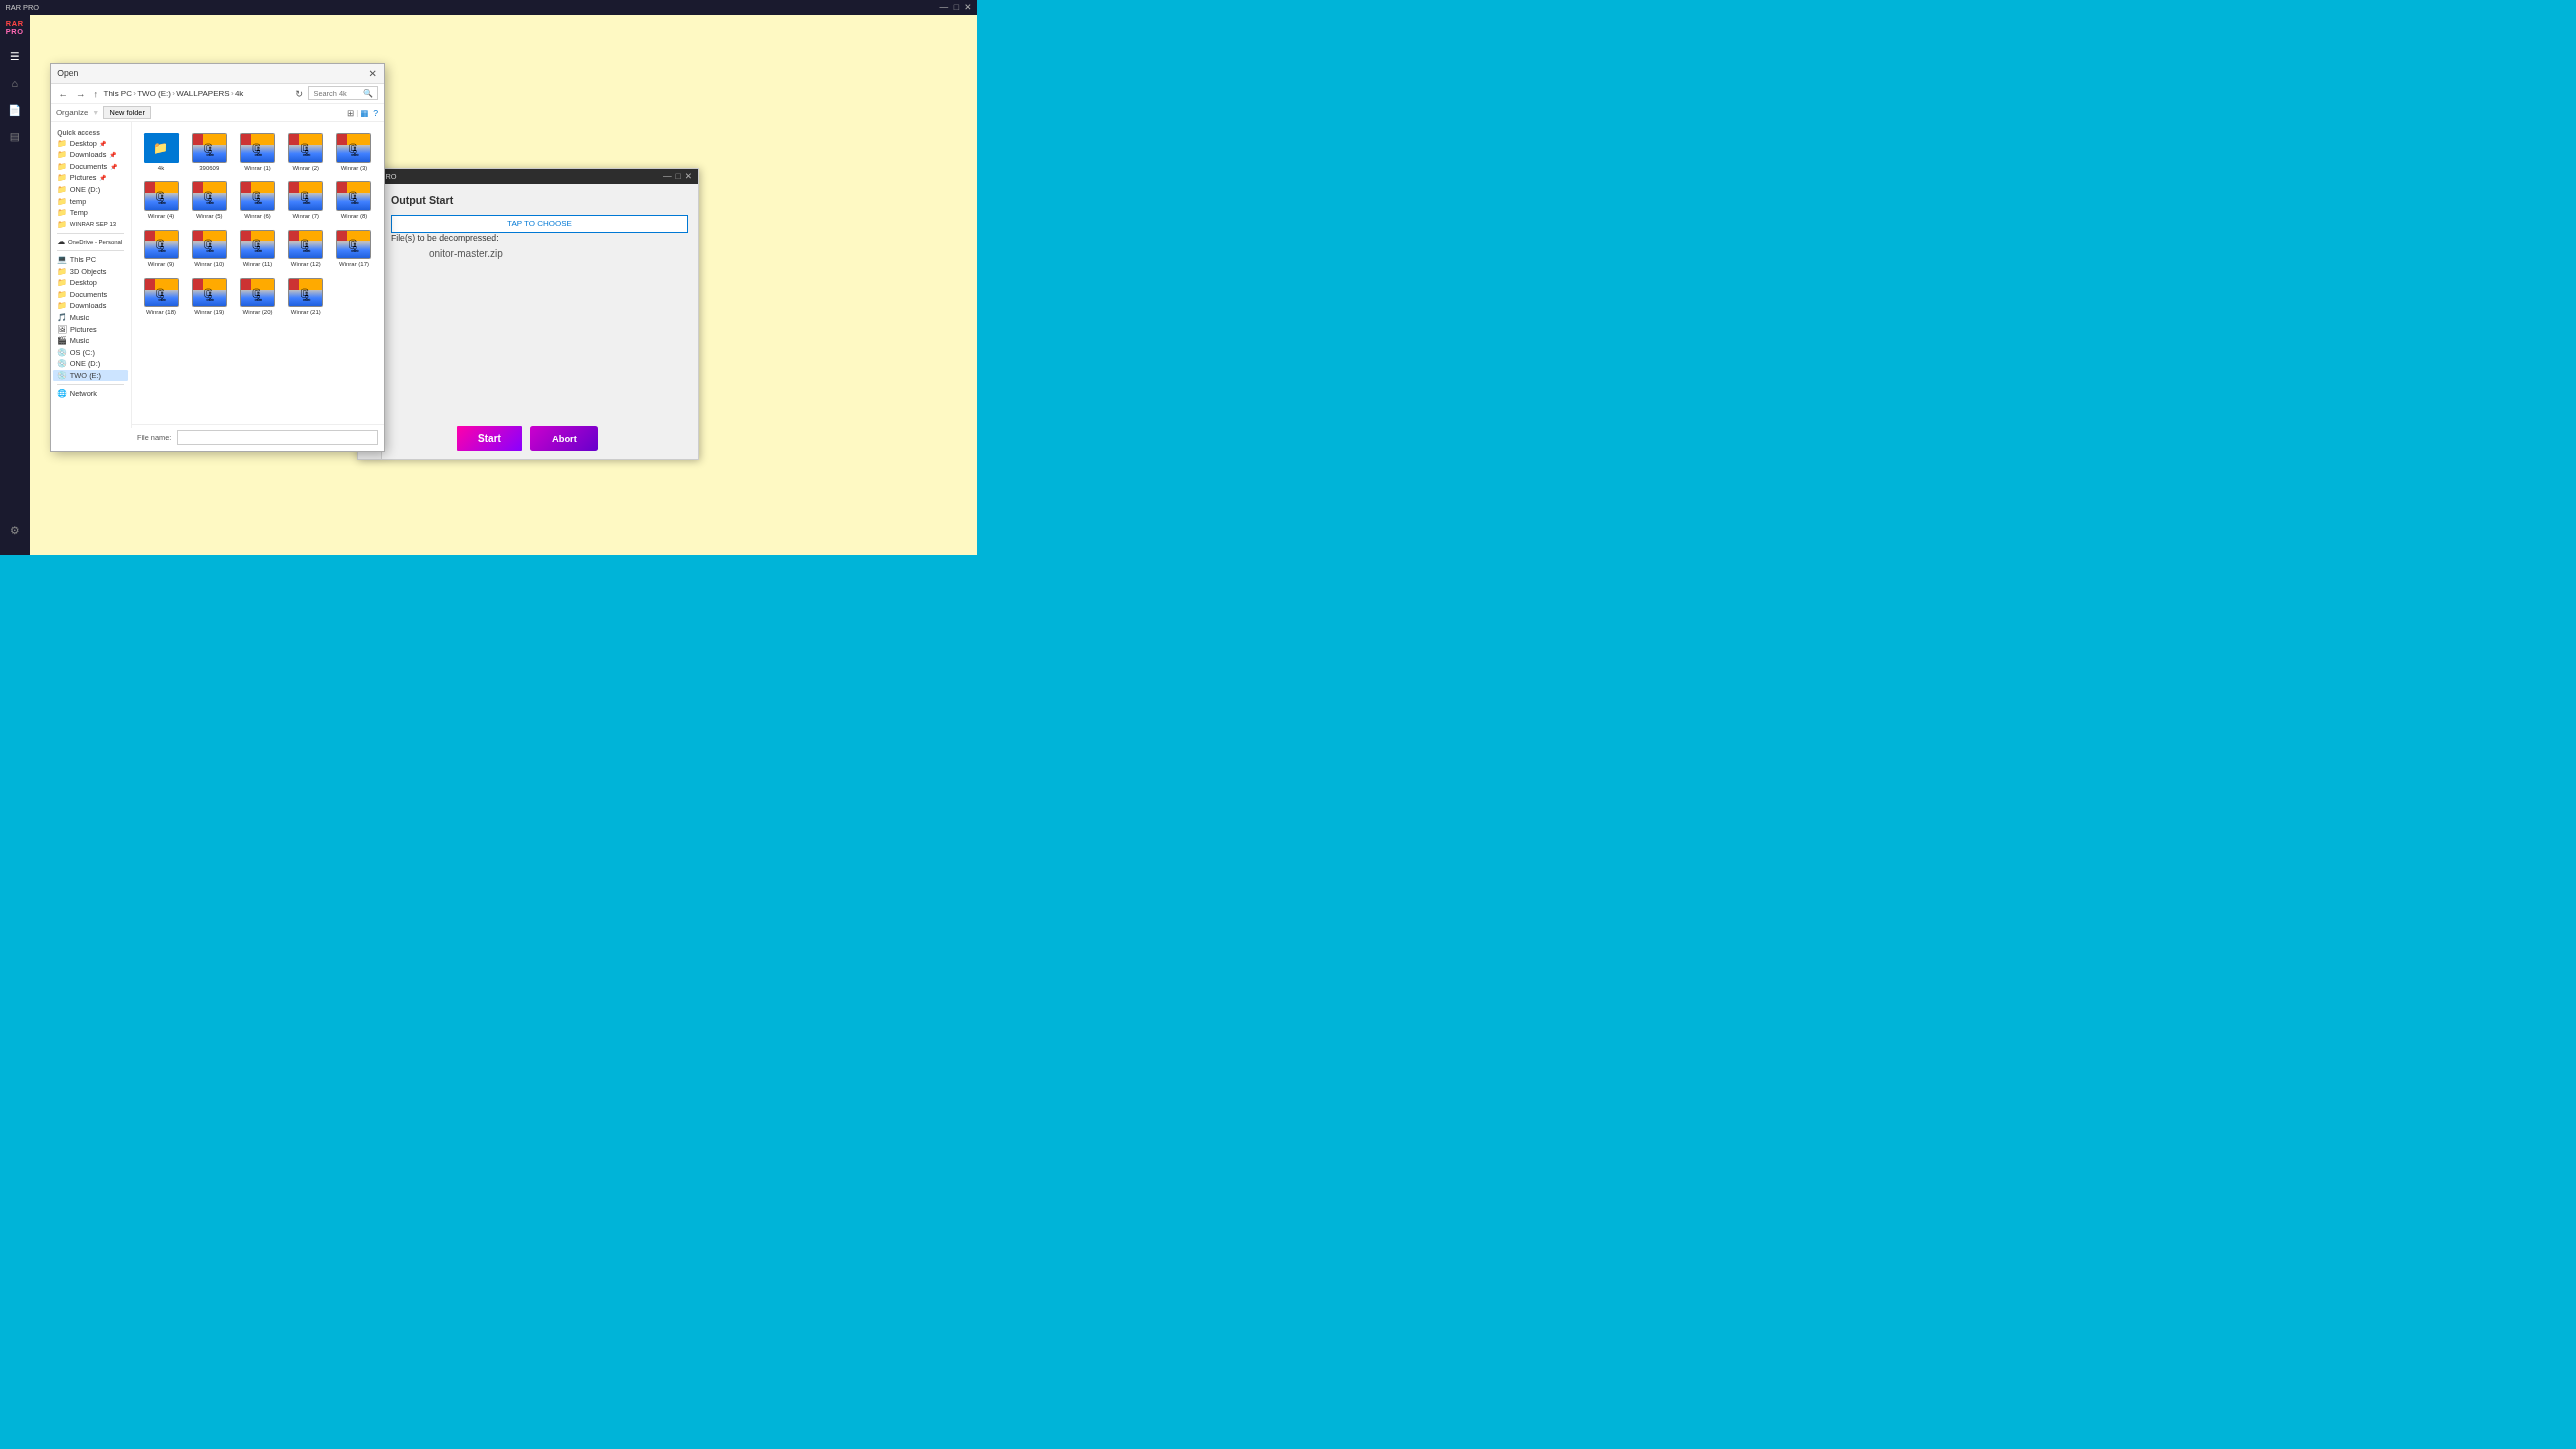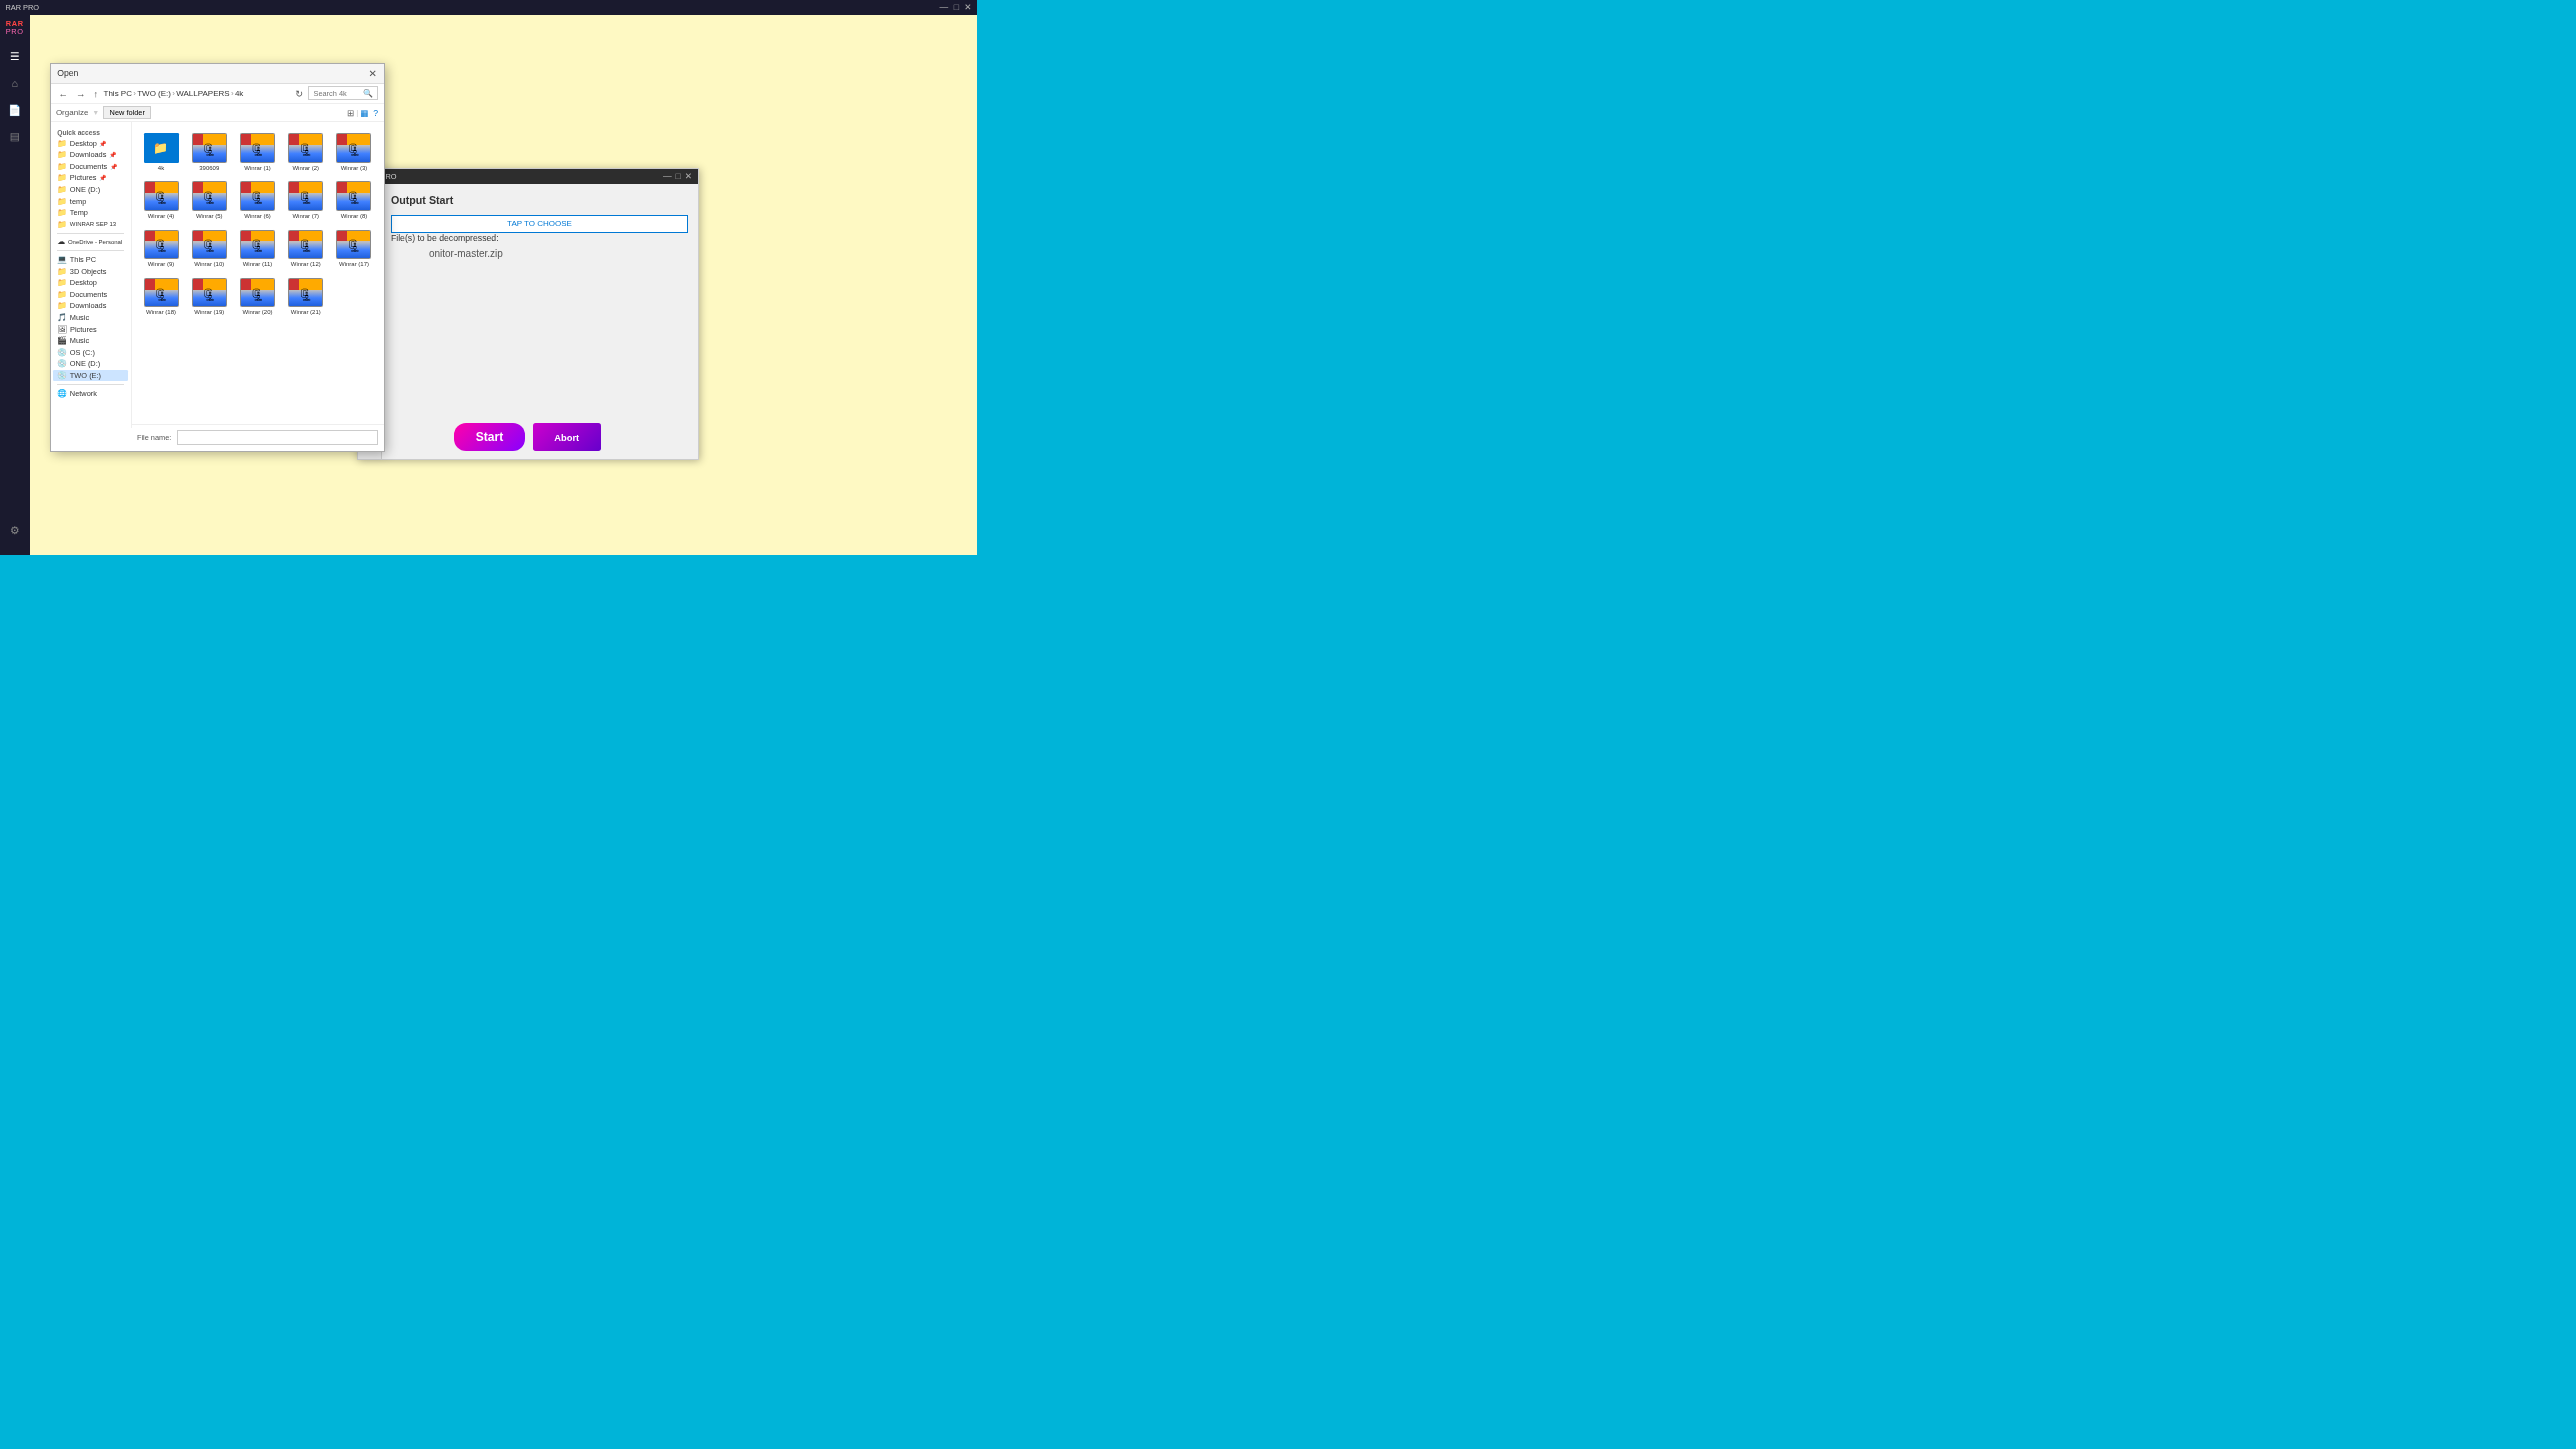--- a/index.html
+++ b/index.html
@@ -163,24 +163,24 @@
       display: flex;
       justify-content: center;
       gap: 8px;
       padding: 8px;
     }
     .btn-start {
       background: linear-gradient(135deg, #ff00aa, #8800ff);
       color: white;
       border: none;
       padding: 6.7px 21.5px;
-      font-size: 12px;
+      font-size: 10px;
       font-weight: bold;
       cursor: pointer;
-      border-radius: 12px;
+      border-radius: 1px;
       min-width: 54px;
     }
     .btn-abort {
       background: linear-gradient(135deg, #cc00cc, #6600cc);
       color: white;
       border: none;
       padding: 6.7px 21.5px;
       font-size: 9.4px;
       font-weight: bold;
       cursor: pointer;
@@ -396,21 +396,21 @@
   <div class="taskbar-controls">
     <span class="taskbar-btn">—</span>
     <span class="taskbar-btn">□</span>
     <span class="taskbar-btn">✕</span>
   </div>
 </div>
 
 <div class="sidebar">
   <div class="sidebar-logo">
     <div style="color:#ff4444;font-size:7.4px;font-weight:900;letter-spacing:0.7px;">RAR</div>
-    <div style="color:#ff69b4;font-size:7.4px;font-weight:400;letter-spacing:0.7px;">PRO</div>
+    <div style="color:#ff69b4;font-size:7.4px;font-weight:700;letter-spacing:0.7px;">PRO</div>
   </div>
   <div class="sidebar-icon active">☰</div>
   <div class="sidebar-icon">⌂</div>
   <div class="sidebar-icon">📄</div>
   <div class="sidebar-icon">▤</div>
   <div class="sidebar-bottom">
     <div class="sidebar-icon">⚙</div>
   </div>
 </div>
 

